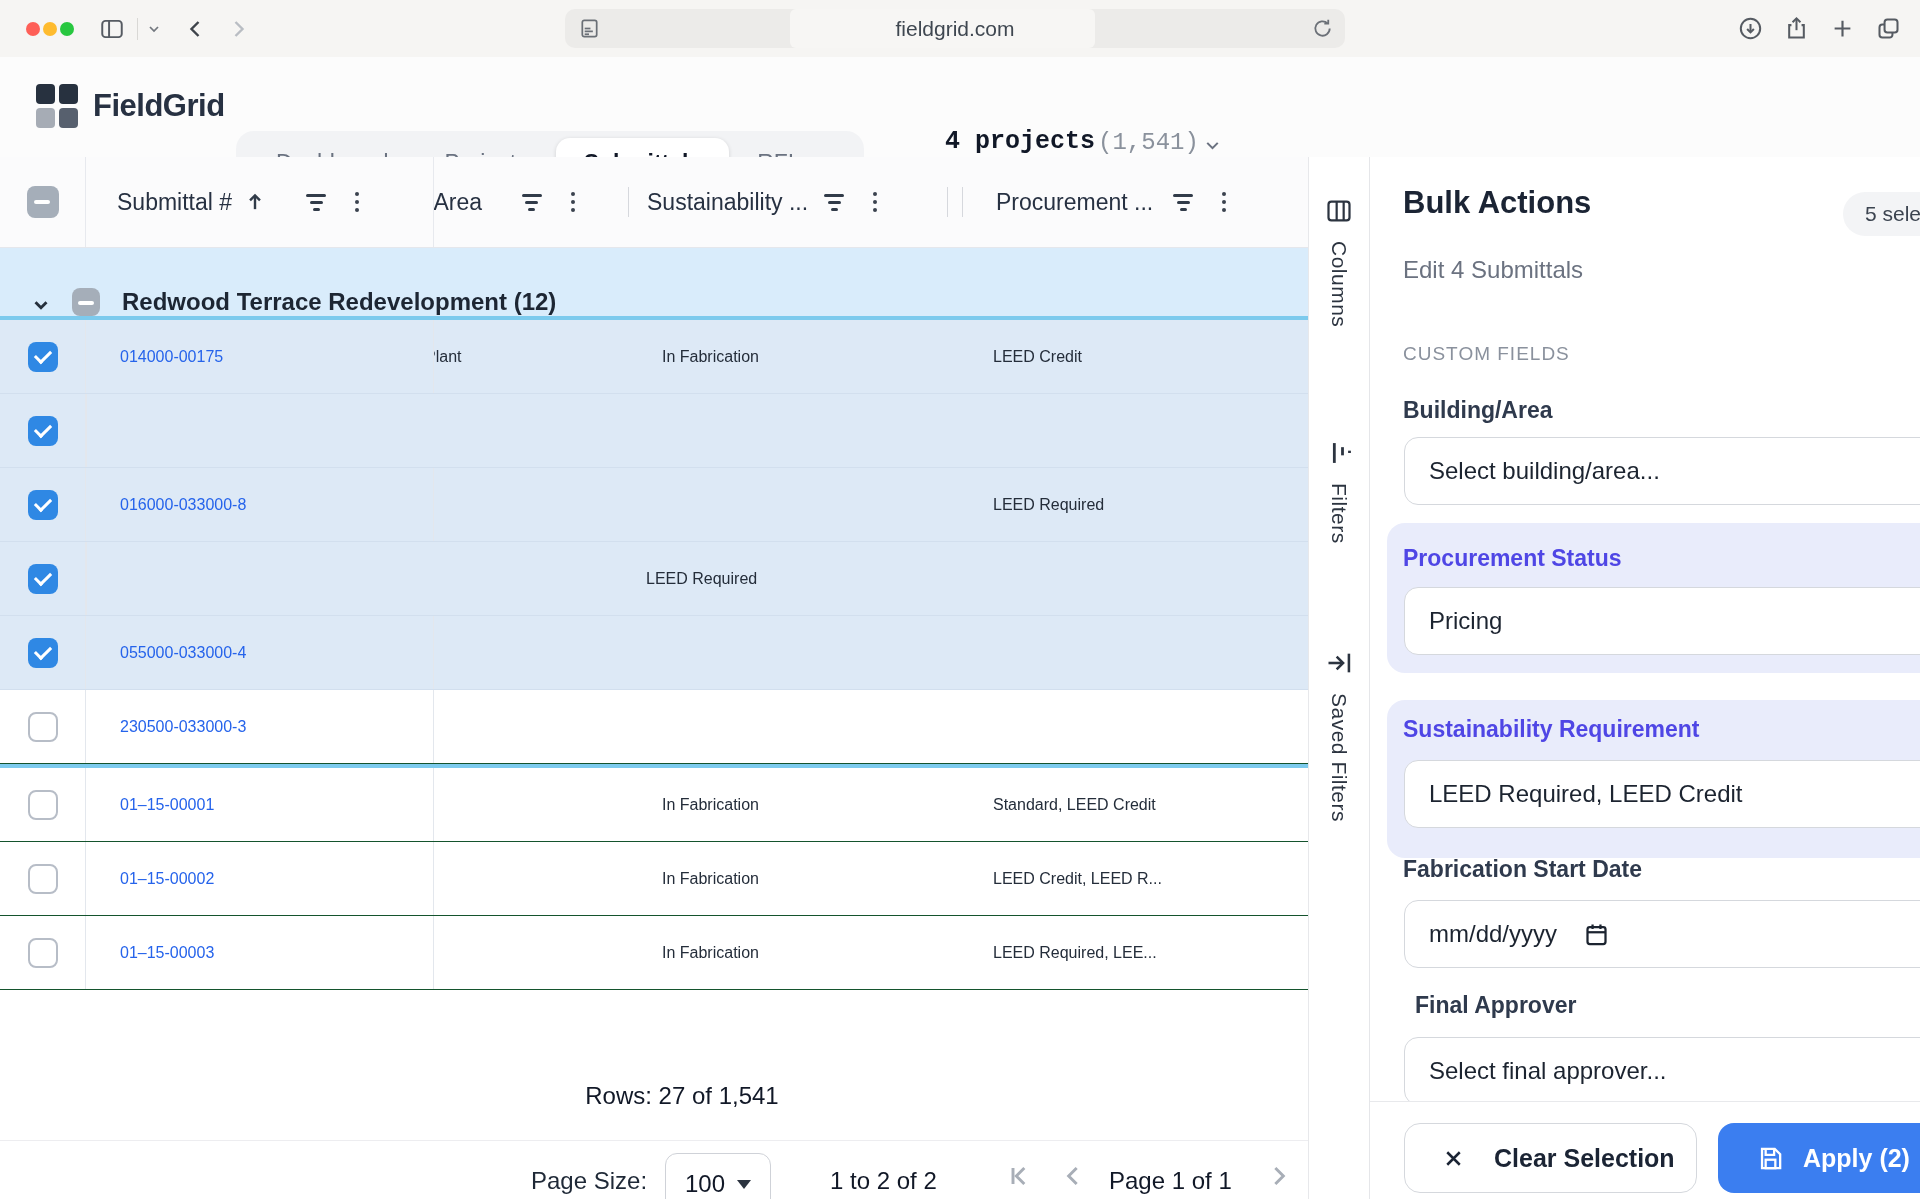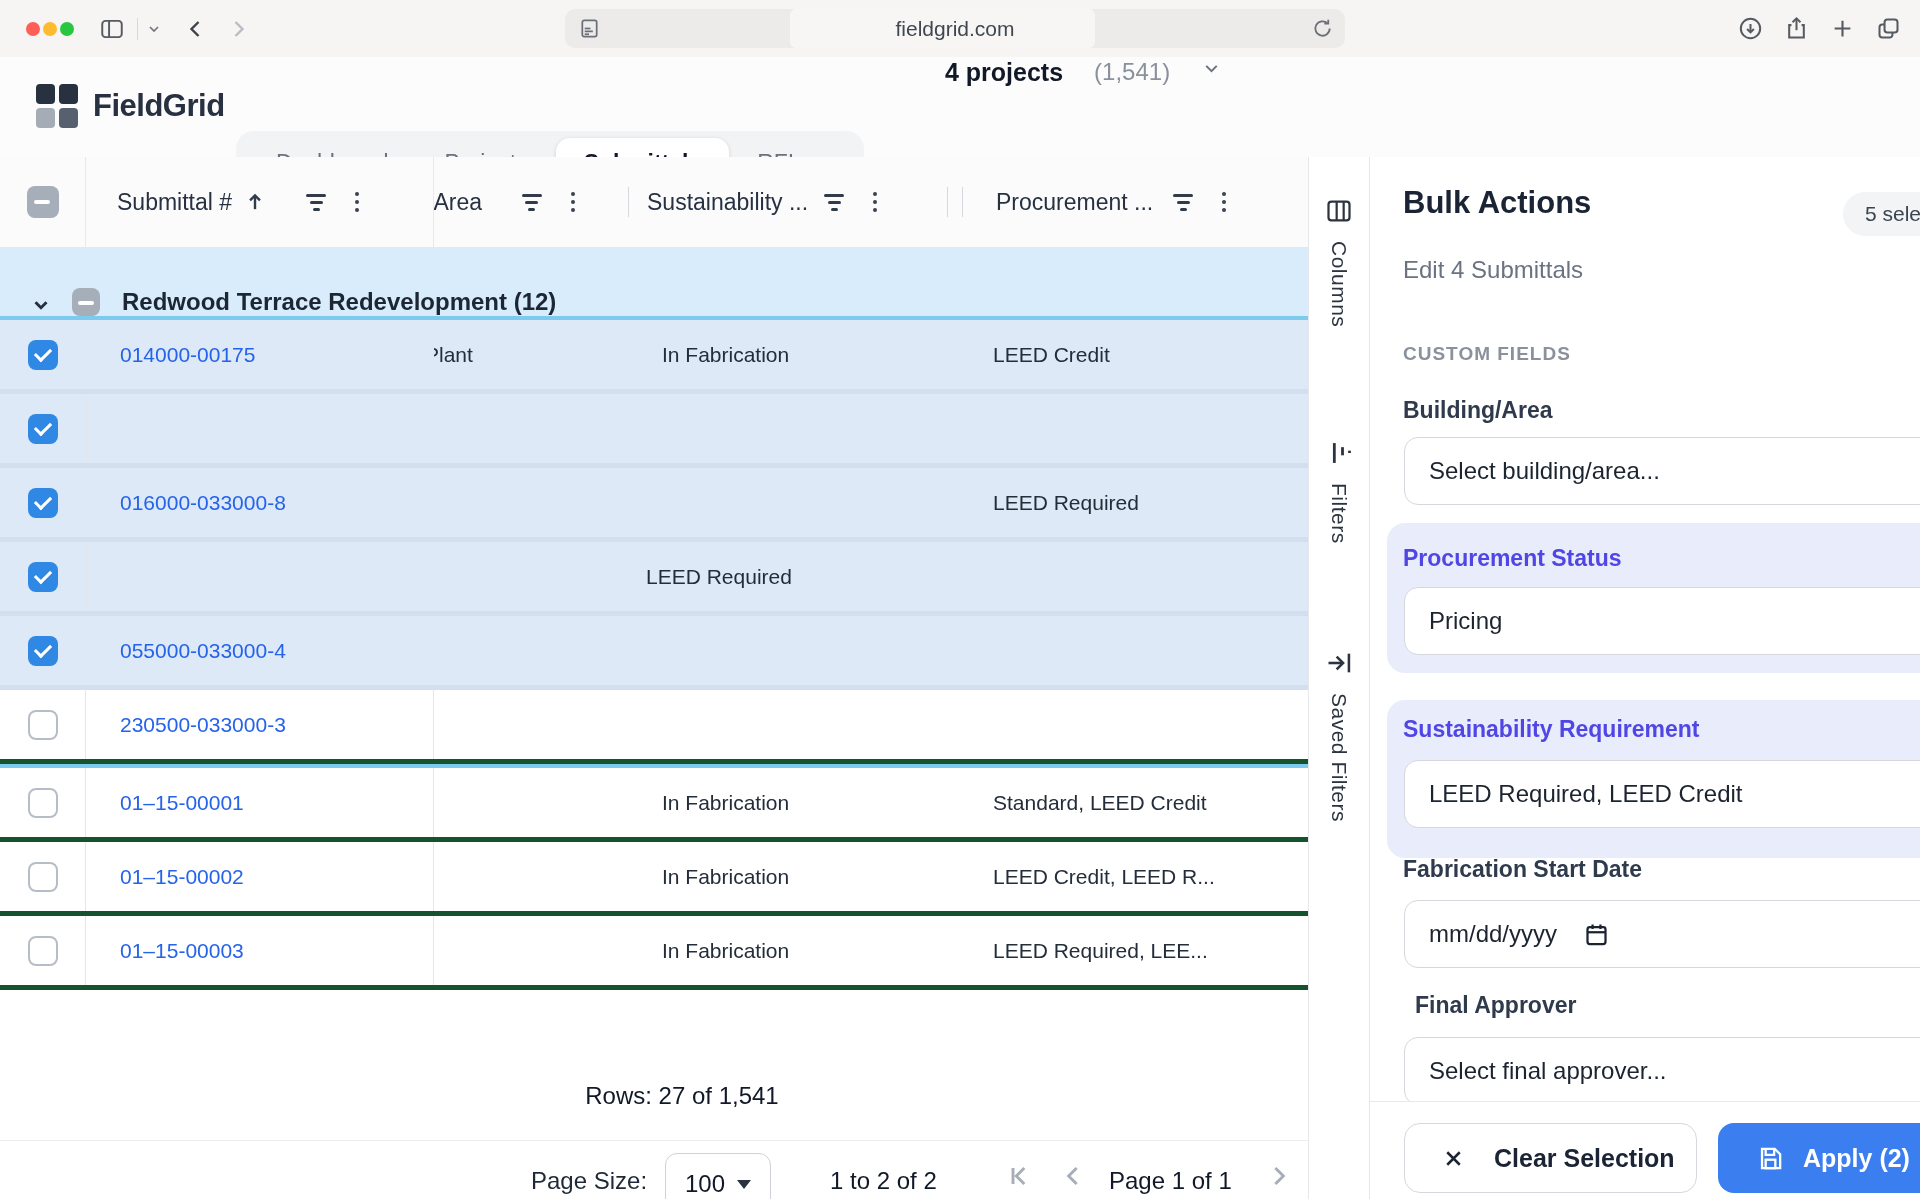--- a/index.html
+++ b/index.html
@@ -29,22 +29,22 @@
   .logo{position:absolute;left:36px;top:27px;display:flex;align-items:center;gap:15px}
   .logo-grid{display:grid;grid-template-columns:19px 19px;grid-template-rows:20px 20px;gap:4px}
   .logo-grid i{border-radius:4px}
   .lg1{background:#27313f}.lg2{background:#27313f}.lg3{background:#a6acb5}.lg4{background:#57606e}
   .logo-text{font-size:31px;font-weight:700;color:#273142;letter-spacing:-.5px}
   .nav{position:absolute;left:236px;top:74px;width:628px;height:65px;background:#f2f3f5;border-radius:18px;
        display:flex;align-items:center;padding:0 12px;box-sizing:border-box}
   .nav-item{padding:0 28px;height:51px;display:flex;align-items:center;font-size:23px;color:#6a7280;
             background:none;border:none;cursor:pointer;border-radius:14px;font-family:inherit}
   .nav-item.active{background:#fff;color:#111827;font-weight:700;box-shadow:0 1px 4px rgba(0,0,0,.14)}
-  .projects-sel{position:absolute;left:939px;top:0;height:100%;display:flex;align-items:flex-start;gap:31px;
-                background:none;border:none;cursor:pointer;font-family:Liberation Sans, sans-serif}
+  .projects-sel{position:absolute;left:939px;top:0;height:100%;display:flex;align-items:flex-end;gap:3px;
+                background:none;border:none;cursor:pointer;font-family:Liberation Mono, monospace}
   .ps-label{font-size:25px;font-weight:700;color:#111827}
   .ps-count{font-size:24px;color:#8a919c}
   .clearfilters{position:absolute;left:1232px;top:0;height:100%;display:flex;align-items:center;gap:15px;
                 background:none;border:none;cursor:pointer;color:#6b7280;font-family:inherit}
   .cf-label{font-size:24px;color:#6b7280}
 
   
   #table{position:absolute;left:0;top:157px;width:1309px;bottom:0;background:#fff;
          border-right:1px solid #e7e8eb;box-sizing:border-box}
   .thead{display:flex;height:90px;background:#fbfbfc;border-bottom:1px solid #e5e7ec;align-items:center;
@@ -77,21 +77,21 @@
   .cb-ind::after{content:"";position:absolute;left:6px;top:13px;width:16px;height:4px;background:#fff;border-radius:2px}
   .cb-lg{width:32px;height:32px}
   .cb-lg.cb-ind::after{left:7px;top:14px}
 
   .group{height:68px;background:#d9ecfb;display:flex;align-items:flex-end;padding-left:30px;box-sizing:border-box;
          font-size:24px;font-weight:700;color:#1d2633;cursor:pointer}
   .group .gchev{background:none;border:none;padding:0;margin-right:20px;color:#26303d;cursor:pointer}
   .group .cb{margin-right:22px;width:28px;height:28px}
   .gdiv{height:4px;background:#7ccaed}
 
-  .trow{height:74px;display:flex;border-bottom:5px solid #14532d;box-sizing:border-box;font-size:21px;color:#242d3a}
+  .trow{height:74px;display:flex;border-bottom:1px solid #14532d;box-sizing:border-box;font-size:16px;color:#242d3a}
   .trow.sel{background:#dde9f6;border-bottom-color:#d2dfee}
   .c{display:flex;align-items:center;box-sizing:border-box;white-space:nowrap}
   .c-check{width:86px;border-right:1px solid #e3e7ed;justify-content:center}
   .c-sub{width:347px;padding-left:34px}
   .c-area{width:195px;border-left:1px solid #e3e7ed;overflow:hidden}
   .c-proc{width:346px;padding-left:34px}
   .c-sus{width:334px;padding-left:19px}
   .link{color:#2563eb;font-weight:500;text-decoration:none;cursor:pointer}
   .clipL{margin-left:-9px;white-space:nowrap}
 
@@ -117,21 +117,21 @@
   .vtext{writing-mode:vertical-rl;font-size:21px;color:#2c3440;letter-spacing:.5px}
 
   
   #panel{position:absolute;left:1369px;top:157px;width:620px;bottom:0;background:#fff;
          border-left:1px solid #e5e6e9;box-sizing:border-box}
   .panel-scroll{position:absolute;left:0;right:0;top:0;bottom:97px;overflow:hidden}
   .p-title{position:absolute;left:33px;top:28px;font-size:31px;font-weight:700;color:#1b2434}
   .p-badge{position:absolute;left:473px;top:35px;height:44px;border-radius:22px;background:#f3f4f6;
            display:flex;align-items:center;padding:0 22px;font-size:21px;color:#3c4450;white-space:nowrap}
   .p-sub{position:absolute;left:33px;top:99px;font-size:24px;color:#6b7280}
-  .p-section{position:absolute;left:33px;top:186px;font-size:19px;font-weight:700;color:#8a919d;letter-spacing:1px}
+  .p-section{position:absolute;left:33px;top:186px;font-size:19px;font-weight:400;color:#8a919d;letter-spacing:1px}
   .flabel{position:absolute;font-size:23px;font-weight:600;color:#2f3a4d;white-space:nowrap}
   .finput{position:absolute;width:560px;height:68px;border:1.5px solid #d5d8dd;border-radius:14px;background:#fff;
           display:flex;align-items:center;gap:26px;padding:0 24px;font-size:24px;color:#1c2430;box-sizing:border-box;
           cursor:pointer;white-space:nowrap}
   .lab-building{left:33px;top:240px}
   .in-building{left:34px;top:280px}
   .fcard{position:absolute;left:17px;width:594px;border-radius:18px;background:#e9ecfb}
   .card-proc{top:366px;height:150px}
   .card-sus{top:543px;height:158px}
   .fcard .flabel{color:#4f46e5}

